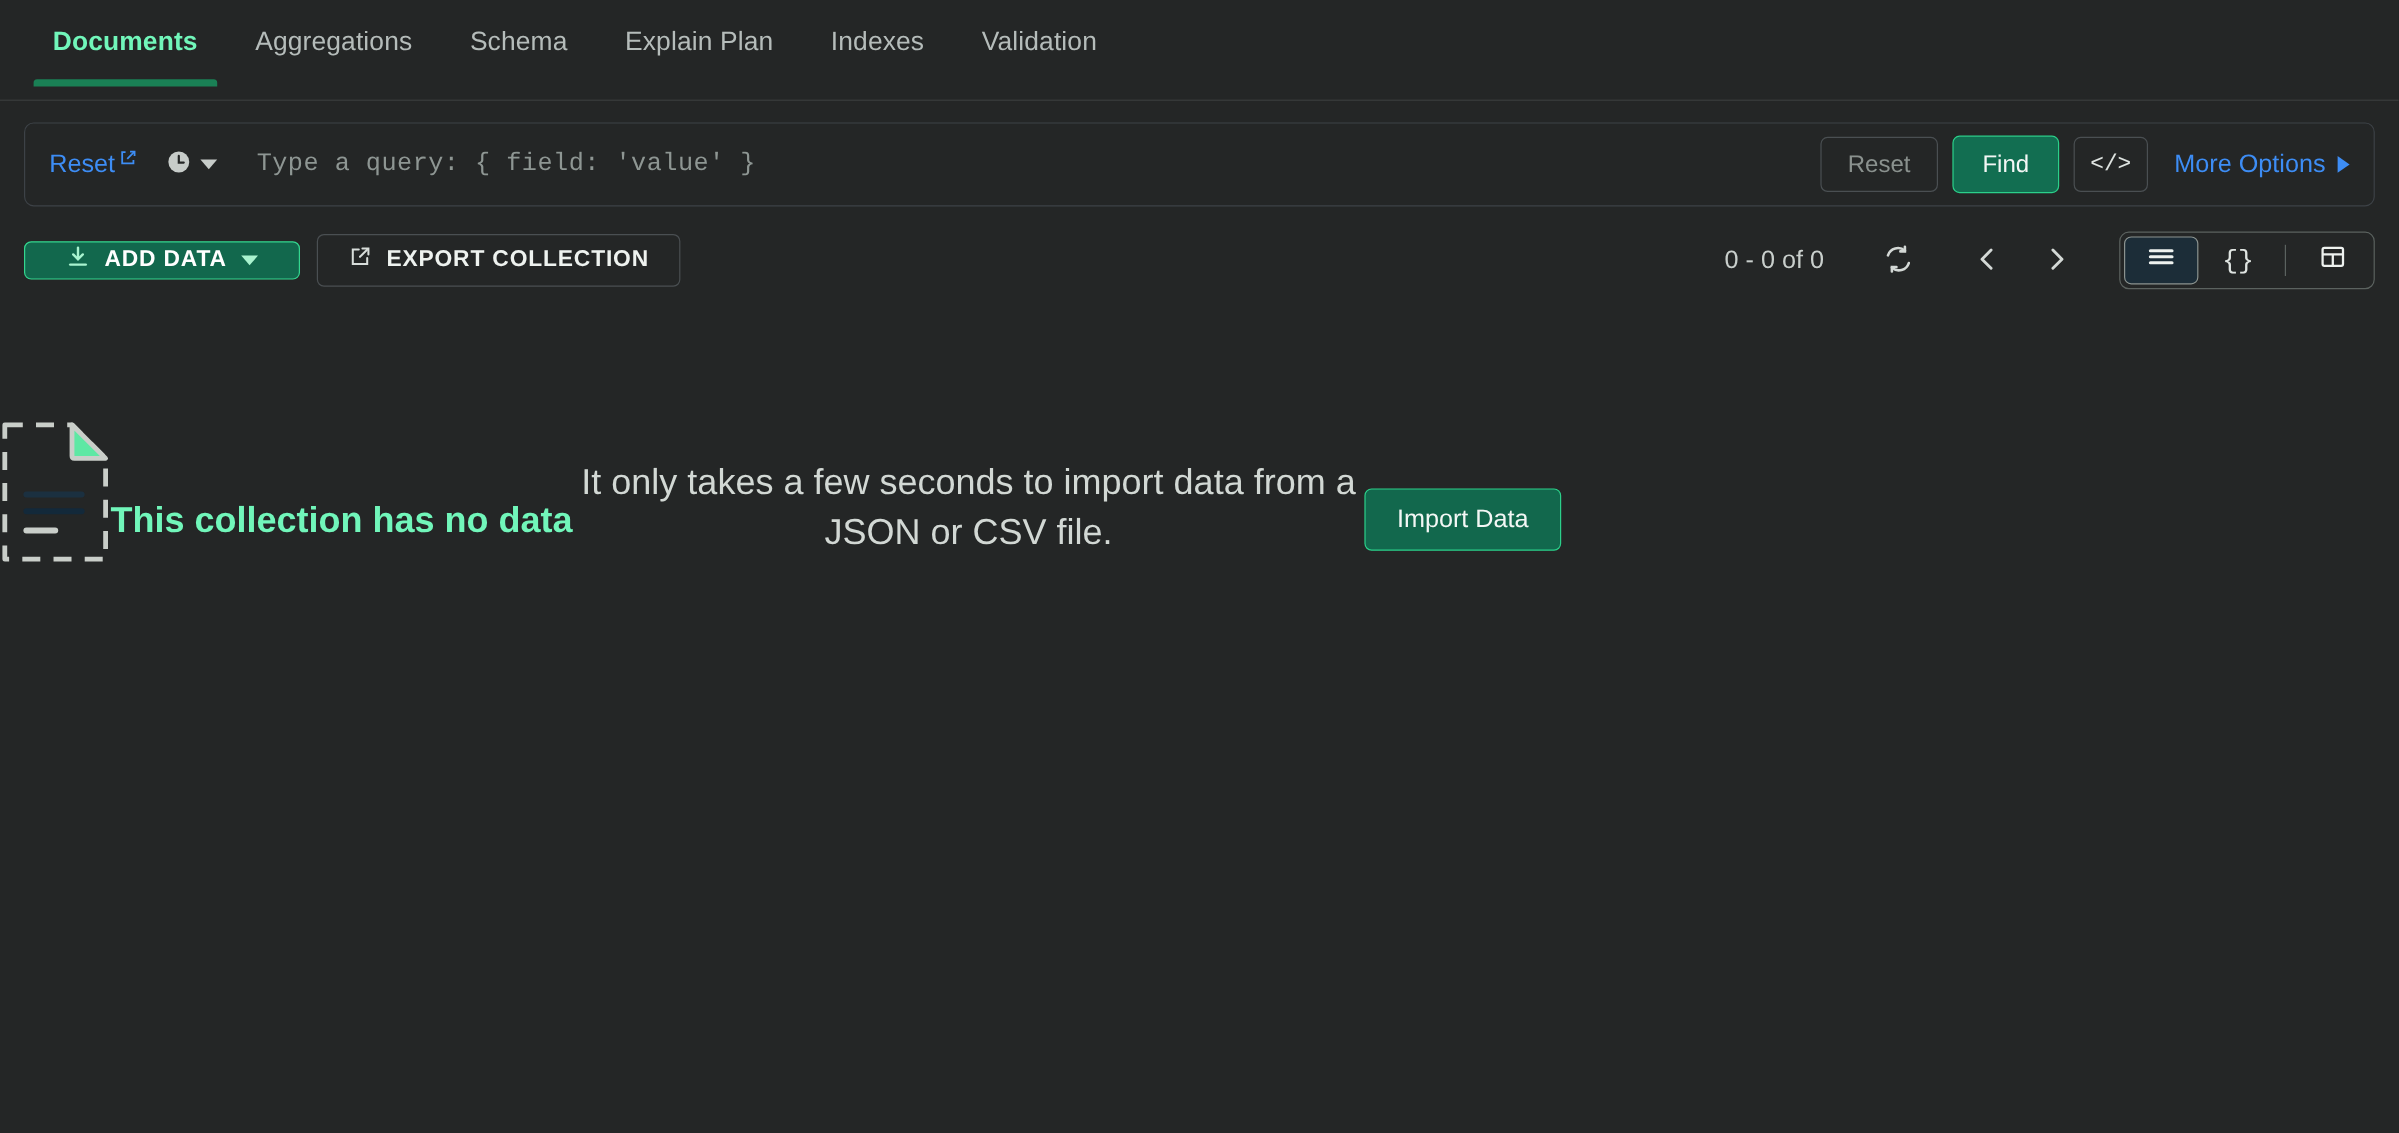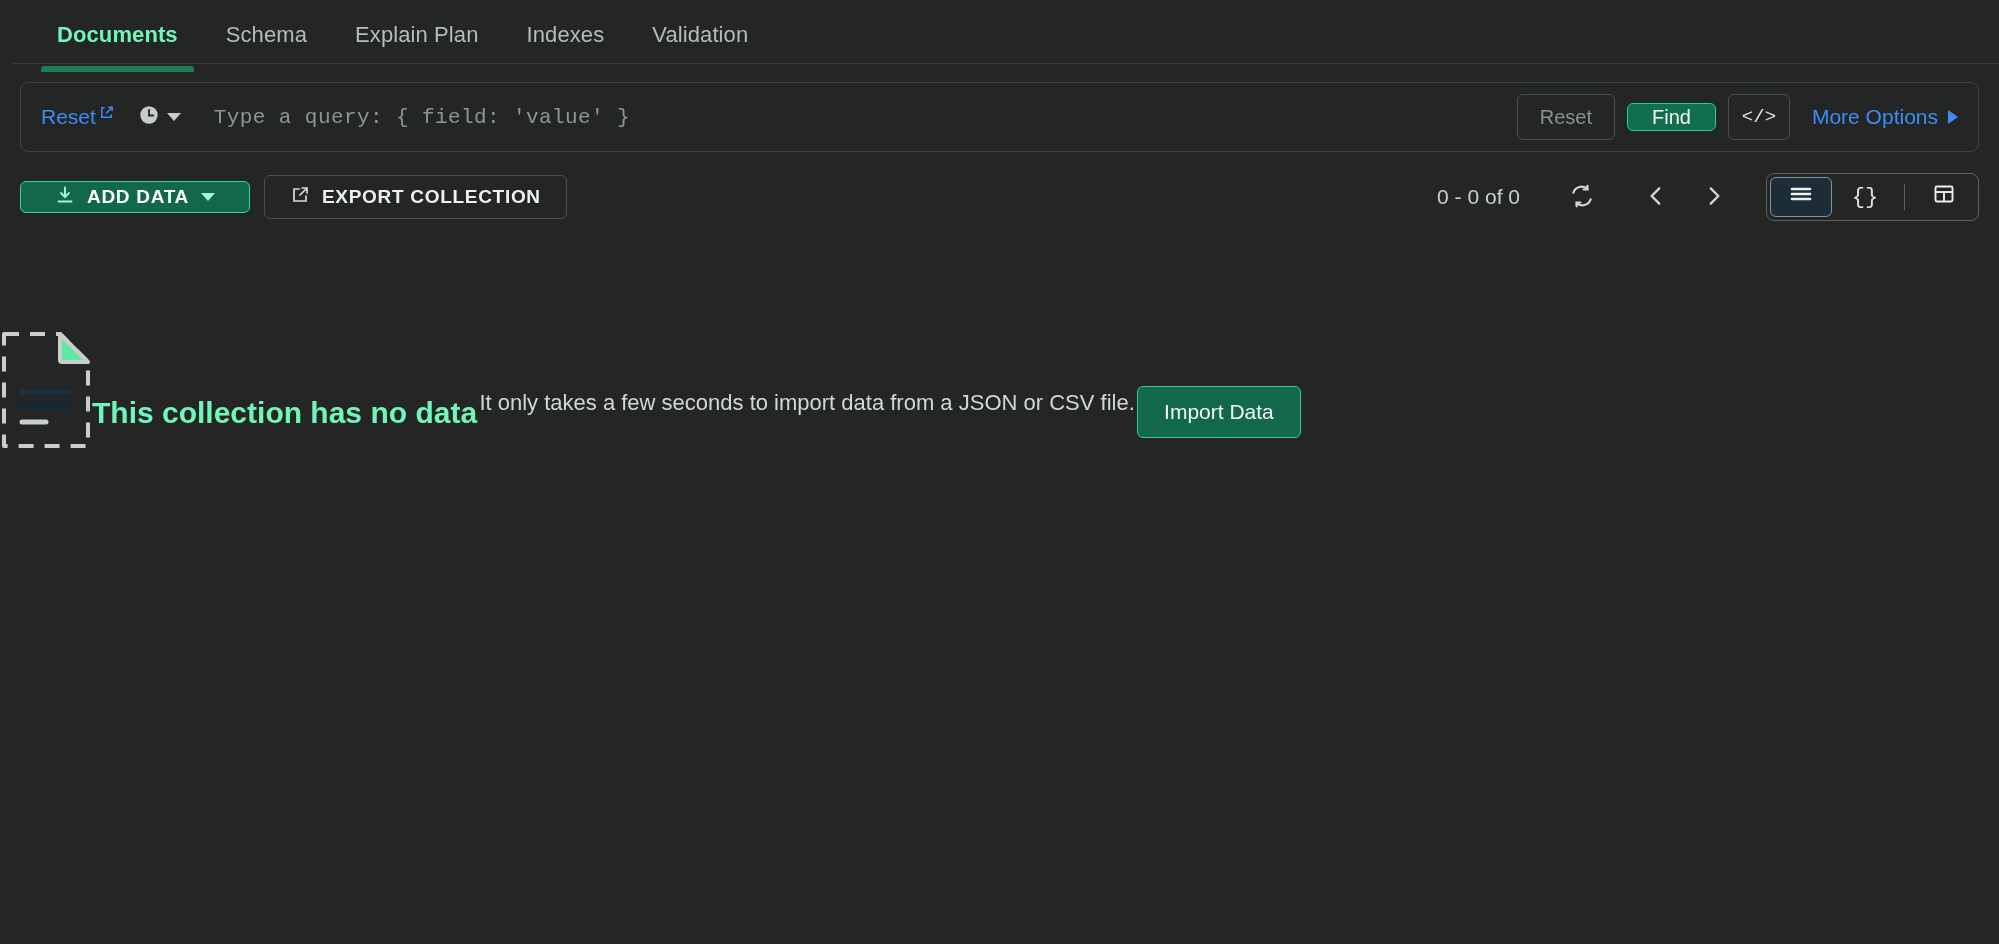--- a/index.html
+++ b/index.html
@@ -9,26 +9,25 @@
     height: 944px;
     background: #242626;
     font-family: "Liberation Sans", sans-serif;
     color: #e8edeb;
     overflow: hidden;
   }
 
   
   .tabbar {
     position: relative;
-    height: 64px;
+    height: 84px;
     display: flex;
     align-items: flex-start;
     padding: 0 20px;
     border-bottom: 1px solid #3a3d3d;
-    margin-left: 13px;
   }
   .tab {
     position: relative;
     padding: 22px 24px 24px;
     font-size: 22px;
     color: #b5bcba;
     cursor: pointer;
     white-space: nowrap;
     letter-spacing: .1px;
   }
@@ -99,21 +98,21 @@
     justify-content: center;
   }
   .btn-reset {
     height: 46px; padding: 0 22px;
     background: transparent;
     border: 1px solid #4a4f52;
     color: #8a918e;
     margin-right: 12px;
   }
   .btn-find {
-    height: 28px; padding: 0 24px;
+    height: 48px; padding: 0 24px;
     background: #126e51;
     border: 1px solid #2bd08a;
     color: #f3f7f5;
     margin-right: 12px;
   }
   .btn-code {
     height: 46px; width: 62px;
     background: transparent;
     border: 1px solid #4a4f52;
     color: #dfe4e1;
@@ -231,38 +230,39 @@
     margin-top: 42px;
     color: #71f6ba;
     font-size: 30px;
     font-weight: bold;
   }
   .empty-sub {
     margin-top: 22px;
     width: 660px;
     text-align: center;
     color: #d2d8d4;
-    font-size: 22px;
+    font-size: 30px;
     line-height: 1.35;
   }
   .btn-import {
     margin-top: 40px;
     height: 52px;
     padding: 0 26px;
     background: #12684d;
     border: 1px solid #2bd08a;
     color: #f3f7f5;
     font-size: 21px;
   }
 </style>
 </head>
 <body>
 
 <div class="tabbar">
   <div class="tab active">Documents</div>
+  <div class="tab">Aggregations</div>
   <div class="tab">Schema</div>
   <div class="tab">Explain Plan</div>
   <div class="tab">Indexes</div>
   <div class="tab">Validation</div>
 </div>
 
 <div class="querybar">
 
   <span class="filter-label">
     <span>Reset</span>

